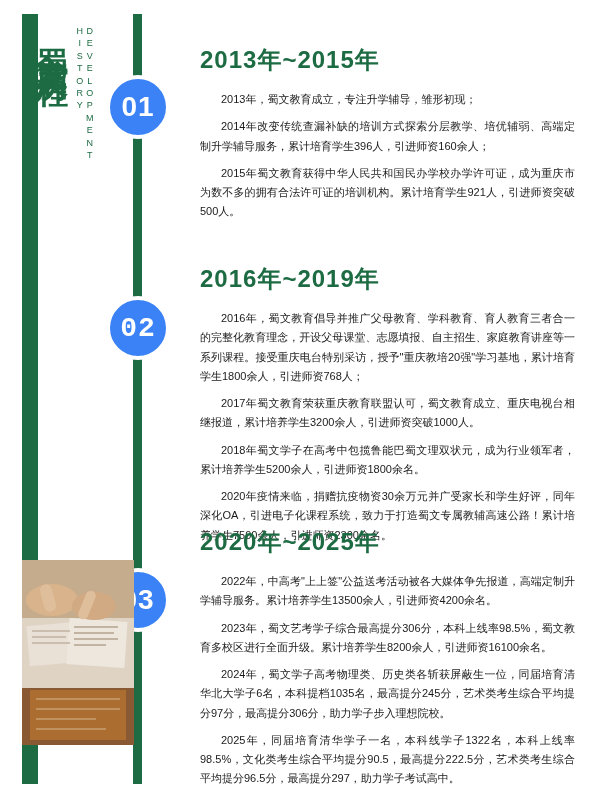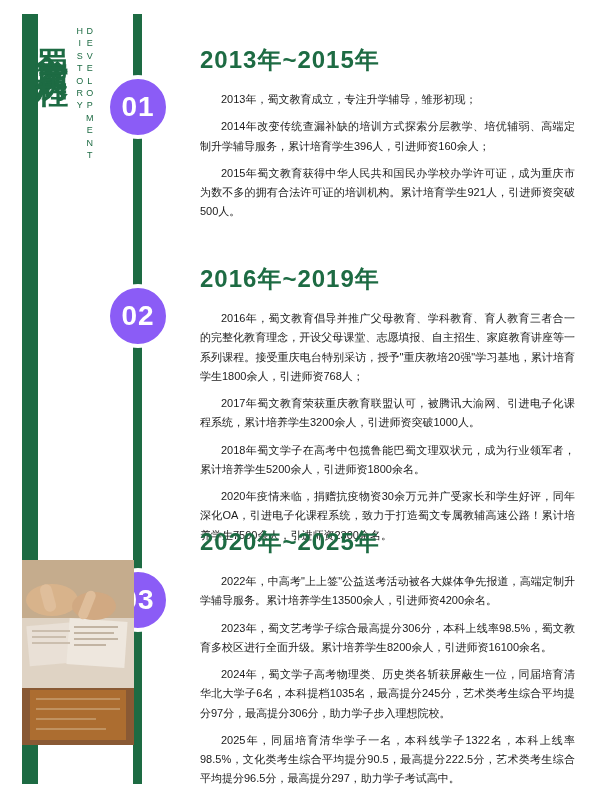--- a/index.html
+++ b/index.html
@@ -69,33 +69,33 @@
     background: #1d6b43;
   }
 
   
   .badge {
     position: absolute;
     left: 106px;
     width: 64px;
     height: 64px;
     border-radius: 50%;
-    background: #8b5cf6;
+    background: #3b82f6;
     border: 4px solid #ffffff;
     box-sizing: border-box;
     color: #ffffff;
     font-size: 28px;
     font-weight: bold;
     display: flex;
     align-items: center;
     justify-content: center;
     letter-spacing: 1px;
   }
   .badge-1 { top: 75px; }
-  .badge-2 { top: 284px; }
+  .badge-2 { top: 296px; font-family: Liberation Mono, monospace; }
   .badge-3 { top: 568px; }
 
   
   .section {
     position: absolute;
     left: 200px;
     width: 375px;
   }
   .sec-1 { top: 36px; }
   .sec-2 { top: 255px; }
@@ -152,21 +152,21 @@
   <div class="section sec-1">
     <h2 class="sec-heading">2013年~2015年</h2>
     <p class="para">2013年，蜀文教育成立，专注升学辅导，雏形初现；</p>
     <p class="para">2014年改变传统查漏补缺的培训方式探索分层教学、培优辅弱、高端定制升学辅导服务，累计培育学生396人，引进师资160余人；</p>
     <p class="para">2015年蜀文教育获得中华人民共和国民办学校办学许可证，成为重庆市为数不多的拥有合法许可证的培训机构。累计培育学生921人，引进师资突破500人。</p>
   </div>
 
   <div class="section sec-2">
     <h2 class="sec-heading">2016年~2019年</h2>
     <p class="para">2016年，蜀文教育倡导并推广父母教育、学科教育、育人教育三者合一的完整化教育理念，开设父母课堂、志愿填报、自主招生、家庭教育讲座等一系列课程。接受重庆电台特别采访，授予"重庆教培20强"学习基地，累计培育学生1800余人，引进师资768人；</p>
-    <p class="para">2017年蜀文教育荣获重庆教育联盟认可，被腾讯大渝网、引进电子化课程系统，累计培养学生3200余人，引进师资突破1000人。</p>
+    <p class="para">2017年蜀文教育荣获重庆教育联盟认可，蜀文教育成立、重庆电视台相继报道，累计培养学生3200余人，引进师资突破1000人。</p>
     <p class="para">2018年蜀文学子在高考中包揽鲁能巴蜀文理双状元，成为行业领军者，累计培养学生5200余人，引进师资1800余名。</p>
     <p class="para">2020年疫情来临，捐赠抗疫物资30余万元并广受家长和学生好评，同年深化OA，引进电子化课程系统，致力于打造蜀文专属教辅高速公路！累计培养学生7500余人，引进师资2300余名。</p>
   </div>
 
   <div class="section sec-3">
     <h2 class="sec-heading">2020年~2025年</h2>
     <p class="para">2022年，中高考"上上签"公益送考活动被各大媒体争先报道，高端定制升学辅导服务。累计培养学生13500余人，引进师资4200余名。</p>
     <p class="para">2023年，蜀文艺考学子综合最高提分306分，本科上线率98.5%，蜀文教育多校区进行全面升级。累计培养学生8200余人，引进师资16100余名。</p>
     <p class="para">2024年，蜀文学子高考物理类、历史类各斩获屏蔽生一位，同届培育清华北大学子6名，本科提档1035名，最高提分245分，艺术类考生综合平均提分97分，最高提分306分，助力学子步入理想院校。</p>
     <p class="para">2025年，同届培育清华学子一名，本科线学子1322名，本科上线率98.5%，文化类考生综合平均提分90.5，最高提分222.5分，艺术类考生综合平均提分96.5分，最高提分297，助力学子考试高中。</p>

